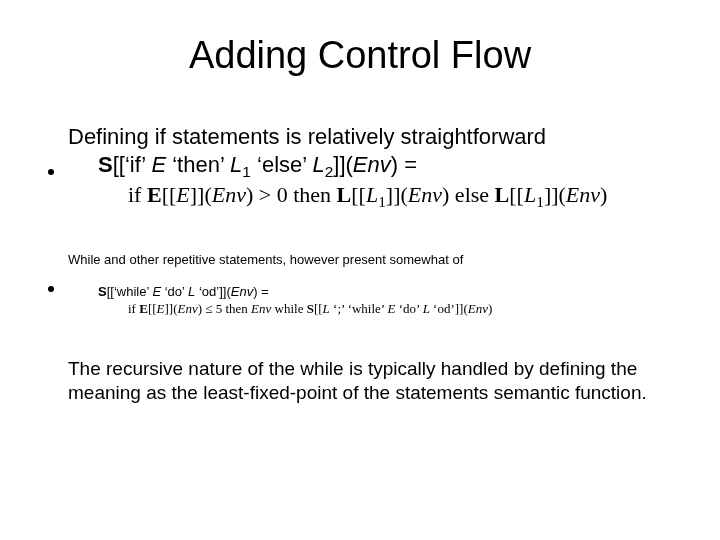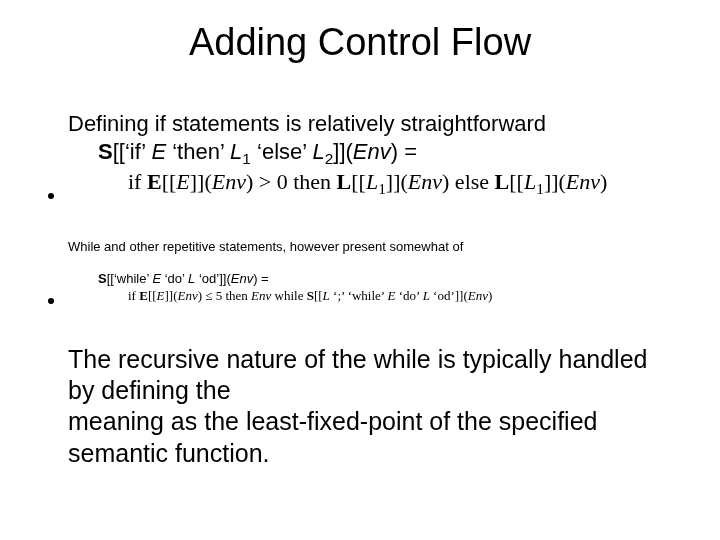--- a/index.html
+++ b/index.html
@@ -6,52 +6,52 @@
     margin: 0;
     padding: 0;
     width: 720px;
     height: 540px;
     background: #fff;
     font-family: Arial, Helvetica, sans-serif;
     color: #000;
     overflow: hidden;
   }
   .slide {
-    padding: 11px 48px 0 48px;
+    padding: 24px 48px 0 48px;
   }
   .title {
     font-size: 38px;
     text-align: center;
     margin: 10px 0 46px 0;
     font-weight: normal;
   }
   .bullet {
     display: flex;
-    align-items: flex-end;
+    align-items: center;
     margin-bottom: 40px;
   }
   .dot {
     width: 6px;
     height: 6px;
     background: #000;
     border-radius: 50%;
     margin-top: 10px;
     margin-right: 14px;
     flex: 0 0 auto;
   }
   .b1 .bcontent {
     font-size: 22px;
     line-height: 1.25;
   }
   .b2 .bcontent {
     font-size: 13px;
     line-height: 1.25;
   }
   .trailer {
-    font-size: 25px;
+    font-size: 19px;
     line-height: 1.25;
     margin-left: 20px;
   }
   .indent1 { padding-left: 30px; display: block; }
   .indent2 { padding-left: 60px; display: block; font-family: Liberation Serif, serif; }
   sub { font-size: 0.7em; vertical-align: sub; }
   i { font-style: italic; }
   b { font-weight: bold; }
 </style>
 </head>
@@ -82,15 +82,15 @@
         <b><span>S</span></b><span>[[‘while’ </span><i><span>E</span></i><span> ‘do’ </span><i><span>L</span></i><span> ‘od’]](</span><i><span>Env</span></i><span>) =</span>
       </span>
       <span class="indent2">
         <span>if </span><b><span>E</span></b><span>[[</span><i><span>E</span></i><span>]](</span><i><span>Env</span></i><span>) ≤ 5 then </span><i><span>Env</span></i><span> while </span><b><span>S</span></b><span>[[</span><i><span>L</span></i><span> ‘;’ ‘while’ </span><i><span>E</span></i><span> ‘do’ </span><i><span>L</span></i><span> ‘od’]](</span><i><span>Env</span></i><span>)</span>
       </span>
     </div>
   </div>
 
   <div class="trailer">
     <span>The recursive nature of the while is typically handled by defining the</span><br>
-    <span>meaning as the least-fixed-point of the specified semantic function.</span>
+    <span>meaning as the least-fixed-point of the statements semantic function.</span>
   </div>
 </div>
 
 </body></html>

